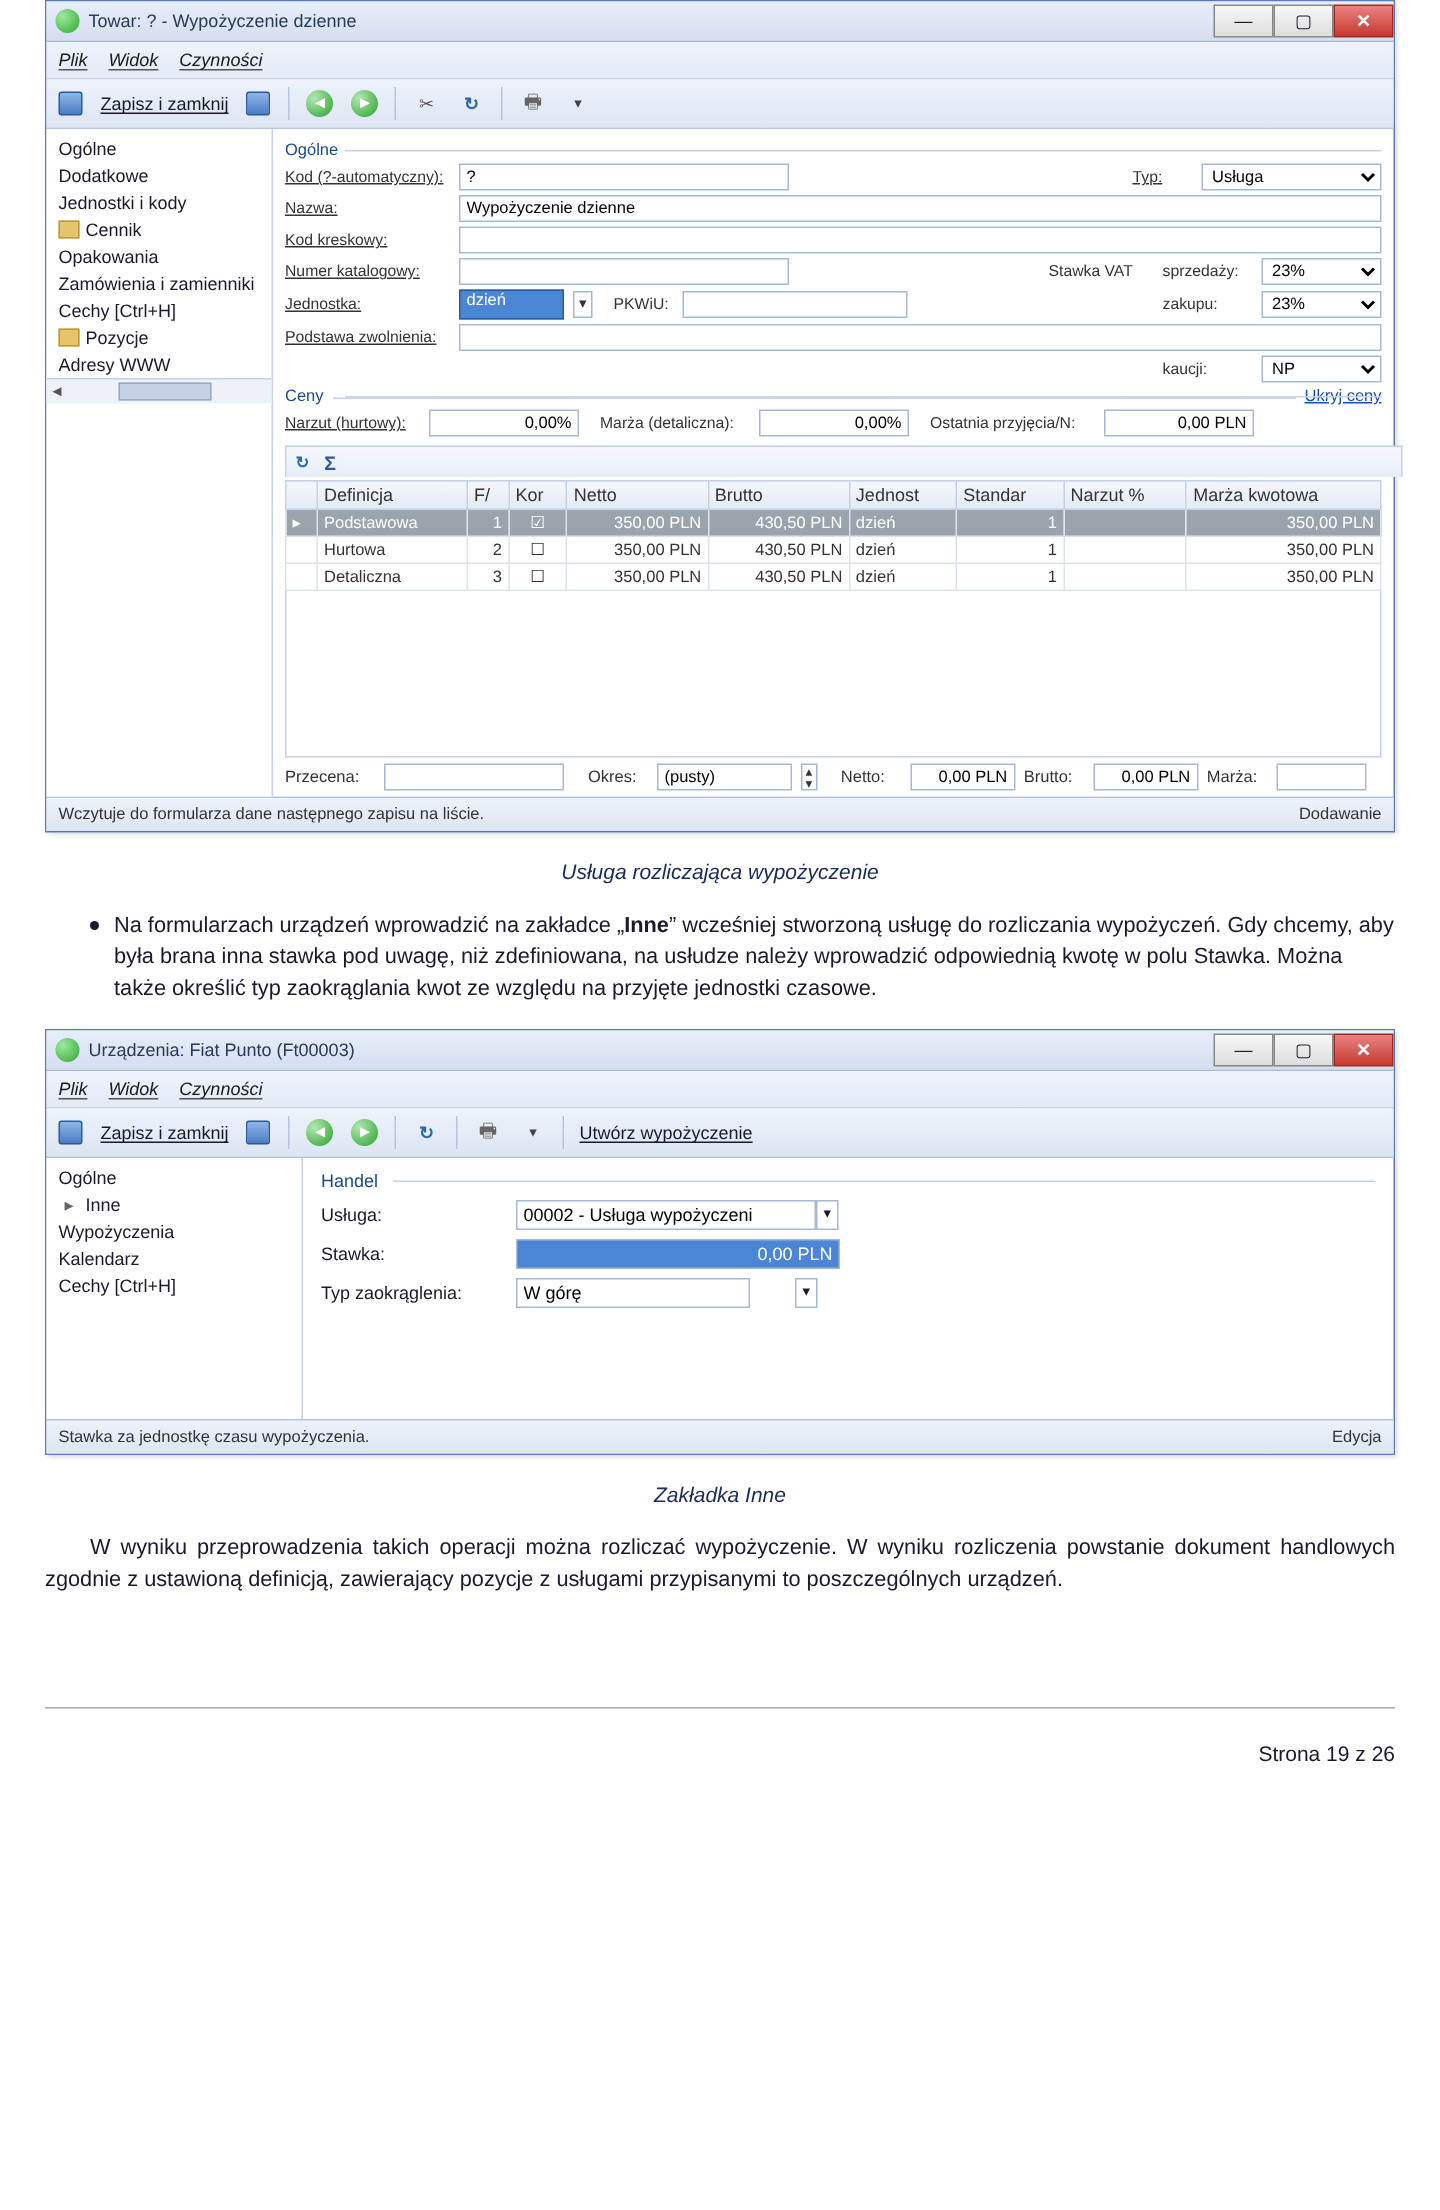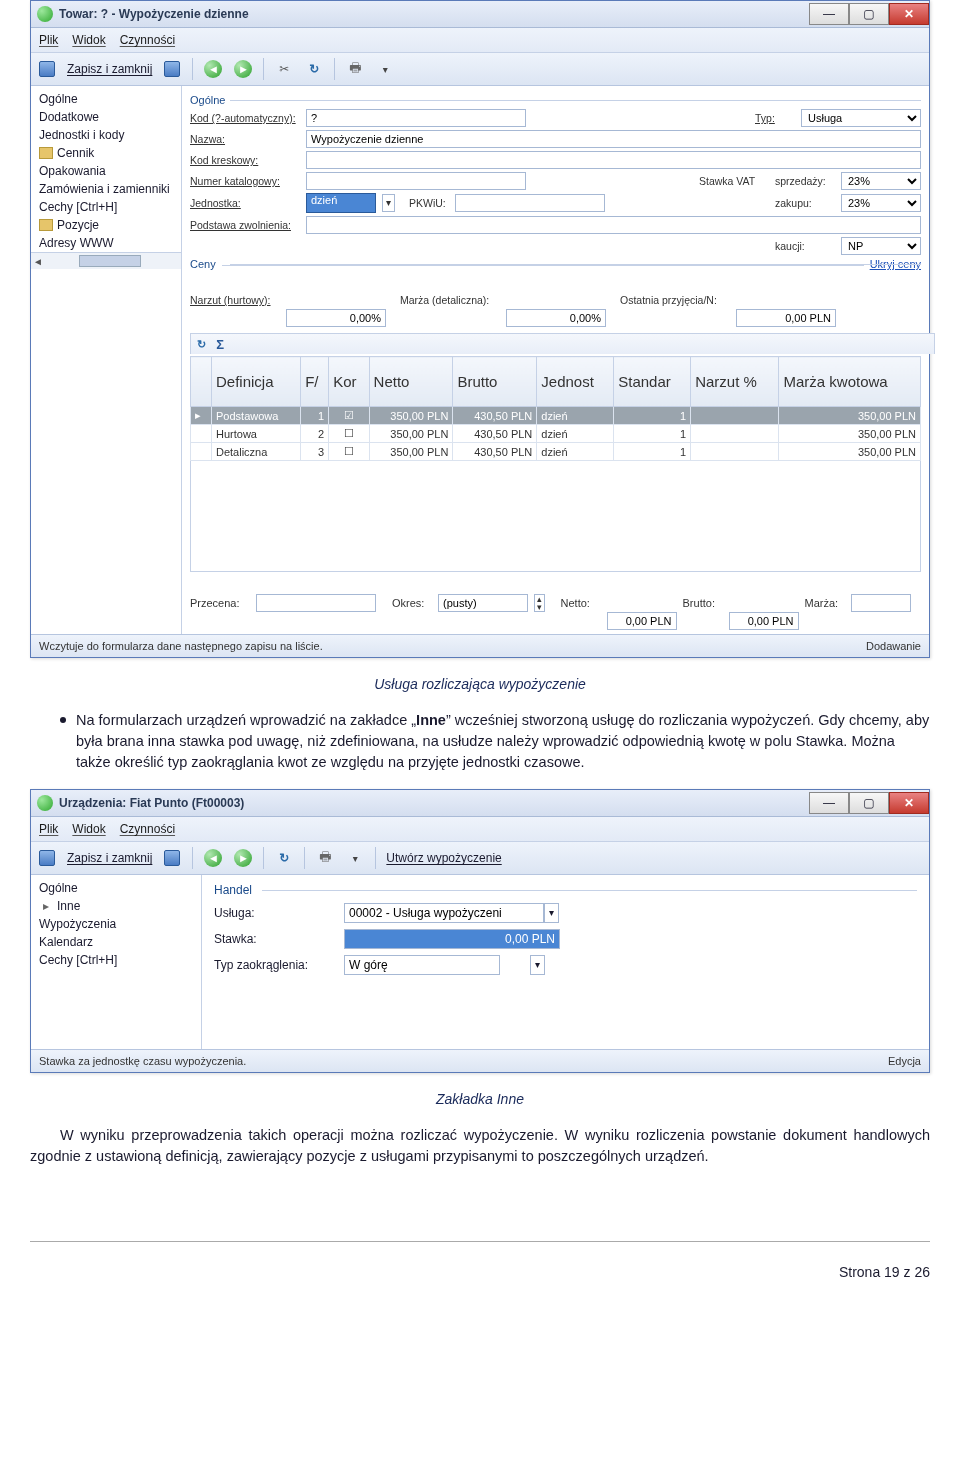--- a/index.html
+++ b/index.html
@@ -1,24 +1,24 @@
 <!DOCTYPE html>
 <html><head>
 <meta charset="utf-8">
 <style>
   body { font-family: "Segoe UI", Tahoma, sans-serif; font-size: 13px; margin:0; padding:0; background:#fff; color:#1a1a2e; width:960px; }
   .page { padding: 0 30px 30px 30px; box-sizing:border-box; }
   .win { border:1px solid #5a7ab8; background:#fff; margin-bottom:18px; box-shadow:1px 1px 3px rgba(0,0,0,.15); }
   .titlebar { display:flex; align-items:center; height:26px; background:linear-gradient(#e8eef9,#d4deef); border-bottom:1px solid #a9bad6; padding:0 0 0 6px; }
   .titlebar .tico { width:16px; height:16px; border-radius:8px; background:radial-gradient(circle at 30% 30%, #9de89d,#2fa82f); margin-right:6px; flex:0 0 auto; }
-  .titlebar .ttl { flex:1; color:#2a3a55; font-size:12px;font-weight:bold; }
+  .titlebar .ttl { flex:1; color:#2a3a55; font-size:12px; }
   .wbtns { display:flex; gap:0; }
   .wbtn { width:38px; height:20px; border:1px solid #888; background:linear-gradient(#f7f7f7,#ddd); display:flex; align-items:center; justify-content:center; font-size:12px; }
   .wbtn.close { background:linear-gradient(#e98282,#c53a2f); color:#fff; border-color:#a02a20; font-weight:bold; }
-  .menubar { height:24px; background:linear-gradient(#eef3fb,#e3eaf6); border-bottom:1px solid #c5d1e6; display:flex; align-items:center; padding:0 8px; gap:14px; font-size:12px; color:#1a1a1a; }
+  .menubar { height:24px; background:linear-gradient(#eef3fb,#e3eaf6); border-bottom:1px solid #c5d1e6; display:flex; align-items:center; padding:0 8px; gap:14px; font-size:12px; color:#1a1a1a;font-style:italic; }
   .menubar span { text-decoration:underline; text-decoration-color:#555; text-underline-offset:2px; }
   .toolbar { height:32px; background:linear-gradient(#eef3fb,#dce5f3); border-bottom:1px solid #b6c5df; display:flex; align-items:center; padding:0 6px; gap:10px; font-size:12px; }
   .tbtn { width:20px; height:20px; display:flex; align-items:center; justify-content:center; }
   .disk { width:14px;height:14px;background:linear-gradient(#8fb6e8,#4a7cc4);border:1px solid #2a5a9a;border-radius:2px; }
   .arrow-l, .arrow-r { width:18px;height:18px;border-radius:9px;display:flex;align-items:center;justify-content:center;color:#fff;font-size:11px; }
   .arrow-l{background:radial-gradient(circle at 30% 30%,#b1e8b1,#2aa02a);} 
   .arrow-r{background:radial-gradient(circle at 30% 30%,#b1e8b1,#2aa02a);} 
   .scissors::before{content:"✂";color:#555;}
   .refresh::before{content:"↻";color:#2a6aa8;font-weight:bold;}
   .prn::before{content:"🖶";font-size:13px;color:#666;}
@@ -32,23 +32,23 @@
   .grp-lbl { color:#1a4a8a; font-size:11px; margin:2px 0; position:relative; }
   .grp-lbl::after { content:""; position:absolute; left:40px; right:0; top:50%; border-top:1px solid #c5d1e6; }
   .grp-lbl.ceny { display:flex; }
   .grp-lbl.ceny .ln { flex:1; border-top:1px solid #c5d1e6; margin:7px 6px 0 6px; }
   .link { color:#1a4fb8; text-decoration:underline; }
   .row { display:flex; align-items:center; gap:6px; margin:3px 0; }
   .lbl { width:110px; font-size:10.5px; color:#333;text-decoration:underline; }
   .inp { height:18px; border:1px solid #a6b8d4; background:#fff; font-size:11px; padding:0 4px; box-sizing:border-box; }
   .sel { height:18px; border:1px solid #a6b8d4; background:#fff; font-size:11px; padding:0 2px; }
   .blue-sel { background:#4a86d4; color:#fff; font-size:11px; border:1px solid #2a5a9a; height:18px; padding:0 4px; }
-  .rt { text-align:right;margin-top:36px; }
+  .rt { text-align:right; }
   .tbl { width:100%; border-collapse:collapse; font-size:11px; margin-top:2px; }
-  .tbl th { background:linear-gradient(#f4f7fc,#e3eaf4); border:1px solid #c5d1e6; padding:16px 4px; font-weight:normal; text-align:left; font-size:15px; }
+  .tbl th { background:linear-gradient(#f4f7fc,#e3eaf4); border:1px solid #c5d1e6; padding:2px 4px; font-weight:normal; text-align:left; font-size:12px; }
   .tbl td { border:1px solid #dbe3ef; padding:2px 4px; }
   .tbl tr.selrow td { background:#9aa4ad; color:#fff; }
   .mini-icons { width:100%; border:1px solid #c5d1e6; border-bottom:none; height:20px; display:flex; align-items:center; padding:0 6px; gap:10px; background:linear-gradient(#f4f7fc,#e8eef8); margin-top:6px; }
   .sigma { color:#2a5a9a; font-weight:bold; font-size:13px; }
   .grid-space { height:110px; border:1px solid #c5d1e6; border-top:none; background:#fff; }
   .bot-row { display:flex; align-items:center; gap:6px; padding:4px 0; font-size:11px; }
   .status { display:flex; height:22px; background:linear-gradient(#eef3fb,#dce5f3); border-top:1px solid #b6c5df; font-size:11px; align-items:center; padding:0 8px; justify-content:space-between; color:#333; }
   .hscroll { height:16px; border-top:1px solid #c5d1e6; display:flex; align-items:center; background:#eef2f8; }
   .hscroll .thumb { width:60px; height:10px; background:#c5d1e6; border:1px solid #9ab; margin-left:34px; }
   .hscroll .arr { width:14px; text-align:center; color:#555; font-size:10px; }

